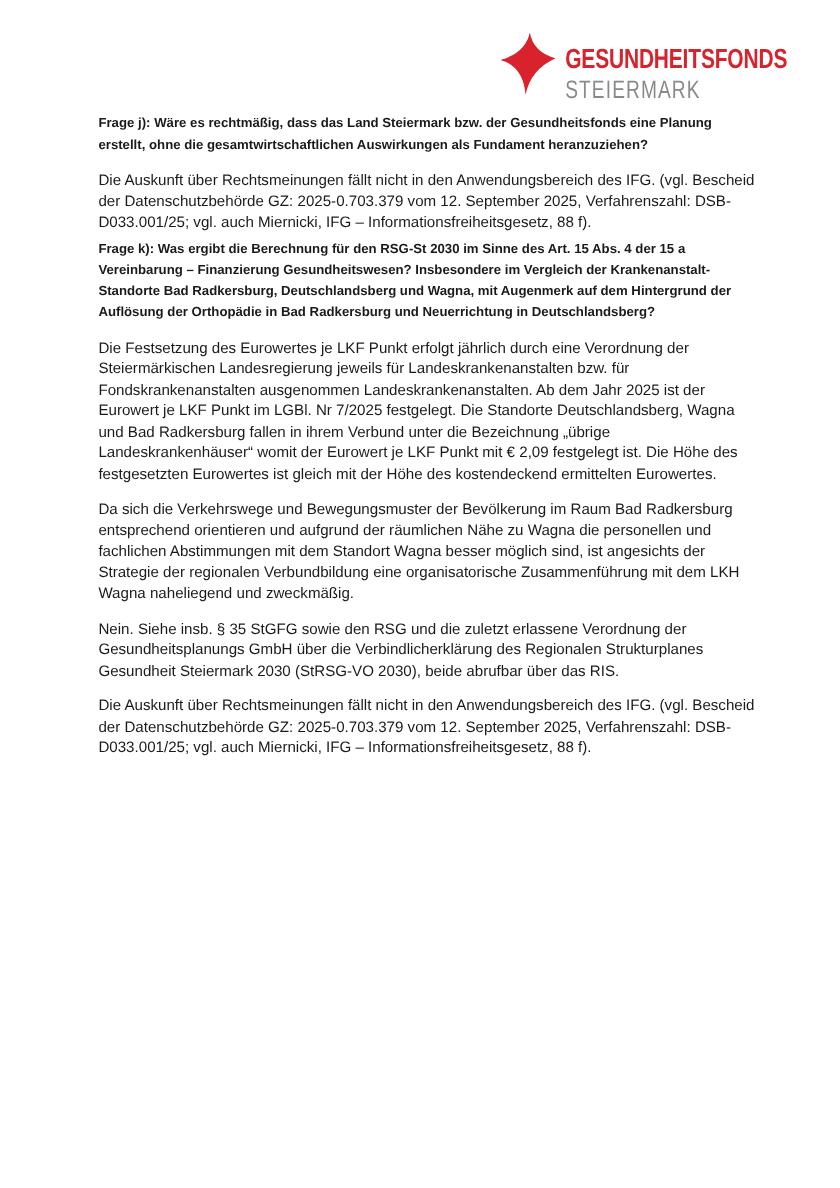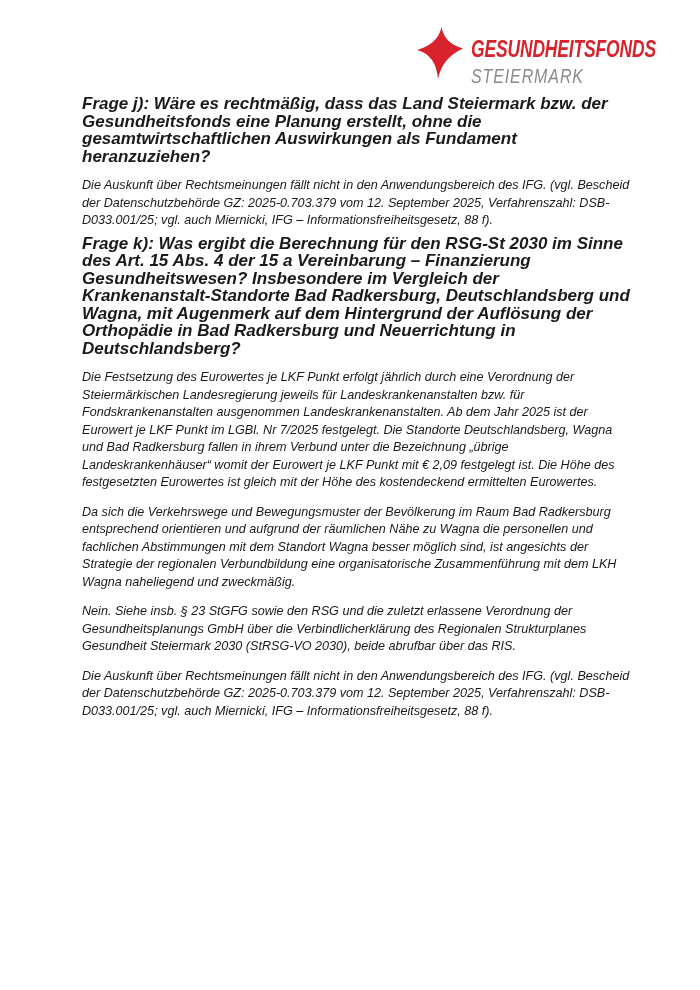--- a/index.html
+++ b/index.html
@@ -10,21 +10,20 @@
     background: #ffffff;
     font-family: "Liberation Sans", sans-serif;
     color: #1a1a1a;
   }
   .page {
     position: relative;
     width: 700px;
     height: 869px;
     background: #ffffff;
     overflow: hidden;
-    font-style: italic;
   }
 
   
   .logo {
     position: absolute;
     left: 417px;
     top: 27px;
     display: flex;
     align-items: flex-start;
   }
@@ -52,21 +51,21 @@
   
   .content {
     position: absolute;
     left: 82px;
     top: 95px;
     width: 549px;
     font-size: 12.6px;
     line-height: 17.5px;
   }
   .question {
-    font-size: 17px;
+    font-size: 11px;
     line-height: 17.5px;
     font-weight: bold;
     margin: 0 0 4px 0;
   }
   .answer {
     margin: 12px 0 5px 0;
   }
 
   
   .footer {
@@ -108,21 +107,21 @@
     <section class="qa-block">
       <h2 class="question">Frage k): Was ergibt die Berechnung für den RSG-St 2030 im Sinne des Art. 15 Abs. 4 der 15 a Vereinbarung – Finanzierung Gesundheitswesen? Insbesondere im Vergleich der Krankenanstalt-Standorte Bad Radkersburg, Deutschlandsberg und Wagna, mit Augenmerk auf dem Hintergrund der Auflösung der Orthopädie in Bad Radkersburg und Neuerrichtung in Deutschlandsberg?</h2>
       <p class="answer">Die Festsetzung des Eurowertes je LKF Punkt erfolgt jährlich durch eine Verordnung der Steiermärkischen Landesregierung jeweils für Landeskrankenanstalten bzw. für Fondskrankenanstalten ausgenommen Landeskrankenanstalten. Ab dem Jahr 2025 ist der Eurowert je LKF Punkt im LGBl. Nr 7/2025 festgelegt. Die Standorte Deutschlandsberg, Wagna und Bad Radkersburg fallen in ihrem Verbund unter die Bezeichnung „übrige Landeskrankenhäuser“ womit der Eurowert je LKF Punkt mit € 2,09 festgelegt ist. Die Höhe des festgesetzten Eurowertes ist gleich mit der Höhe des kostendeckend ermittelten Eurowertes.</p>
     </section>
 
     <section class="qa-block">
       <p class="answer">Da sich die Verkehrswege und Bewegungsmuster der Bevölkerung im Raum Bad Radkersburg entsprechend orientieren und aufgrund der räumlichen Nähe zu Wagna die personellen und fachlichen Abstimmungen mit dem Standort Wagna besser möglich sind, ist angesichts der Strategie der regionalen Verbundbildung eine organisatorische Zusammenführung mit dem LKH Wagna naheliegend und zweckmäßig.</p>
     </section>
 
     <section class="qa-block">
-      <p class="answer">Nein. Siehe insb. § 23 StGFG sowie den RSG und die zuletzt erlassene Verordnung der Gesundheitsplanungs GmbH über die Verbindlicherklärung des Regionalen Strukturplanes Gesundheit Steiermark 2030 (StRSG-VO 2030), beide abrufbar über das RIS.</p>
+      <p class="answer">Nein. Siehe insb. § 35 StGFG sowie den RSG und die zuletzt erlassene Verordnung der Gesundheitsplanungs GmbH über die Verbindlicherklärung des Regionalen Strukturplanes Gesundheit Steiermark 2030 (StRSG-VO 2030), beide abrufbar über das RIS.</p>
     </section>
 
     <section class="qa-block">
       <p class="answer">Die Auskunft über Rechtsmeinungen fällt nicht in den Anwendungsbereich des IFG. (vgl. Bescheid der Datenschutzbehörde GZ: 2025-0.703.379 vom 12. September 2025, Verfahrenszahl: DSB-D033.001/25; vgl. auch Miernicki, IFG – Informationsfreiheitsgesetz, 88 f).</p>
     </section>
 
   </div>
 
   <div class="footer">GZ: GFSTMK 10.00-2/2026-2</div>
 

